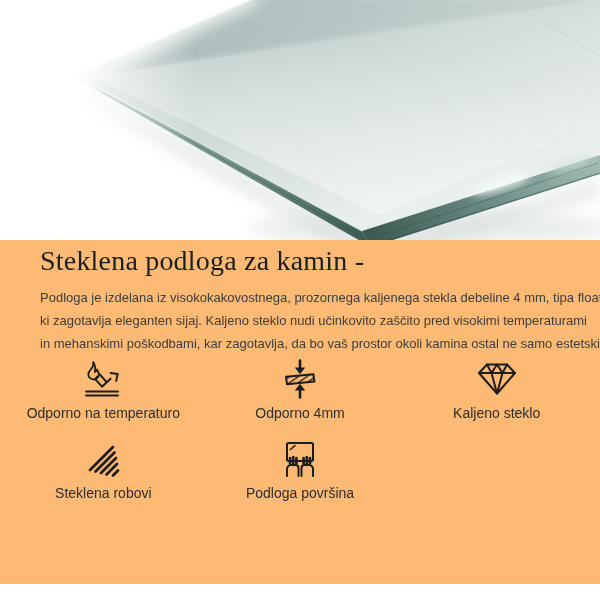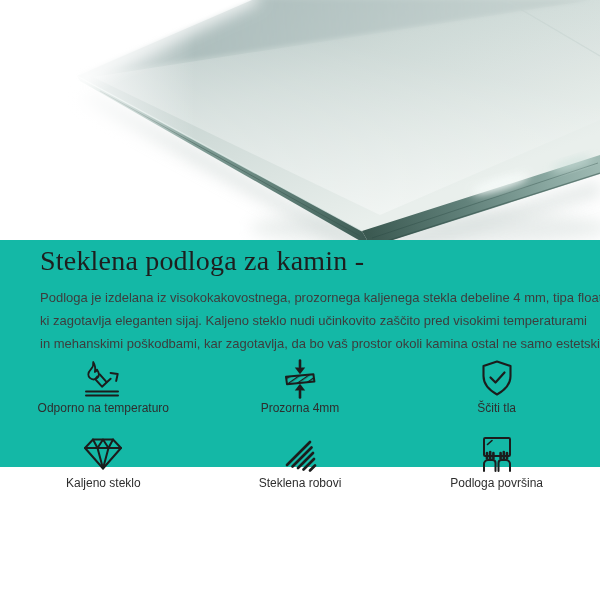--- a/index.html
+++ b/index.html
@@ -1,20 +1,20 @@
 <!DOCTYPE html>
 <html><head>
 <meta charset="utf-8">
 <style>
   html,body{margin:0;padding:0;}
   body{
     width:600px;height:600px;background:#ffffff;overflow:hidden;
     font-family:"Liberation Sans","DejaVu Sans",sans-serif;
   }
-  .page{width:600px;height:467px;position:relative;background:#14b8a6;}
+  .page{width:600px;height:584px;position:relative;background:#fdba74;}
 
   
   .hero{width:600px;height:240px;position:relative;overflow:hidden;background:#fff;}
   .hero svg{display:block;}
 
   
   .title{
     margin:5px 0 0 40px;
     font-family:"Liberation Serif","DejaVu Serif",serif;
     font-weight:400;
@@ -31,21 +31,21 @@
   .desc div{white-space:nowrap;}
 
   
   .features{
     width:590px;margin:2px auto 0;
     display:grid;grid-template-columns:repeat(3,1fr);
     row-gap:16px;justify-items:center;text-align:center;
   }
   .feature{display:flex;flex-direction:column;align-items:center;}
   .feature .ic{height:44px;display:flex;align-items:center;justify-content:center;}
-  .feature .lbl{font-size:12px;line-height:15px;color:#2e2e2e;}
+  .feature .lbl{margin-top:5px;font-size:14px;line-height:15px;color:#2e2e2e;}
 
   .icon-svg{stroke:#1c1c1c;fill:none;stroke-width:2;stroke-linecap:round;stroke-linejoin:round;}
 </style>
 </head>
 <body>
 
 <div class="page">
 
   <div class="hero">
     <svg width="600" height="240" viewBox="0 0 600 240">
@@ -155,32 +155,23 @@
               <line x1="0" y1="0" x2="0" y2="5" stroke="#1c1c1c" stroke-width="2.6"></line>
             </pattern>
           </defs>
           <polygon points="6,18.8 33.4,16.2 34.4,23.6 7,26.2" fill="url(#hatch)" stroke-width="2"></polygon>
           <line x1="20" y1="2.5" x2="20" y2="9" stroke-width="2.6"></line>
           <polygon points="14.8,9.5 25.2,9.5 20,16.3" fill="#1c1c1c" stroke="none"></polygon>
           <line x1="20" y1="39.5" x2="20" y2="33" stroke-width="2.6"></line>
           <polygon points="14.8,32.5 25.2,32.5 20,25.7" fill="#1c1c1c" stroke="none"></polygon>
         </svg>
       </span>
-      <span class="lbl">Prozorna 4mm</span>
-    </div>
-
-    <div class="feature">
-      <span class="ic">
-        <svg class="icon-svg" width="38" height="42" viewBox="0 0 38 42">
-          <path d="M19,3.5 L32.5,8 V18 C32.5,26.5 27,32 19,36.5 C11,32 5.5,26.5 5.5,18 V8 Z" stroke-width="2.1"></path>
-          <path d="M12.5,19.5 L17.5,24.5 L26.5,14.5" stroke-width="2.2"></path>
-        </svg>
-      </span>
-      <span class="lbl">Ščiti tla</span>
-    </div>
+      <span class="lbl">Odporno 4mm</span>
+    </div>
+
 
     <div class="feature">
       <span class="ic">
         <svg class="icon-svg" width="44" height="40" viewBox="0 0 44 40">
           <polygon points="12,5.5 32,5.5 40,14 22,34.5 4,14" stroke-width="2"></polygon>
           <line x1="4" y1="14" x2="40" y2="14"></line>
           <path d="M12,5.5 L16.5,14 L22,34.5 L27.5,14 L32,5.5"></path>
           <path d="M16.5,14 L22,5.5 L27.5,14"></path>
         </svg>
       </span>

